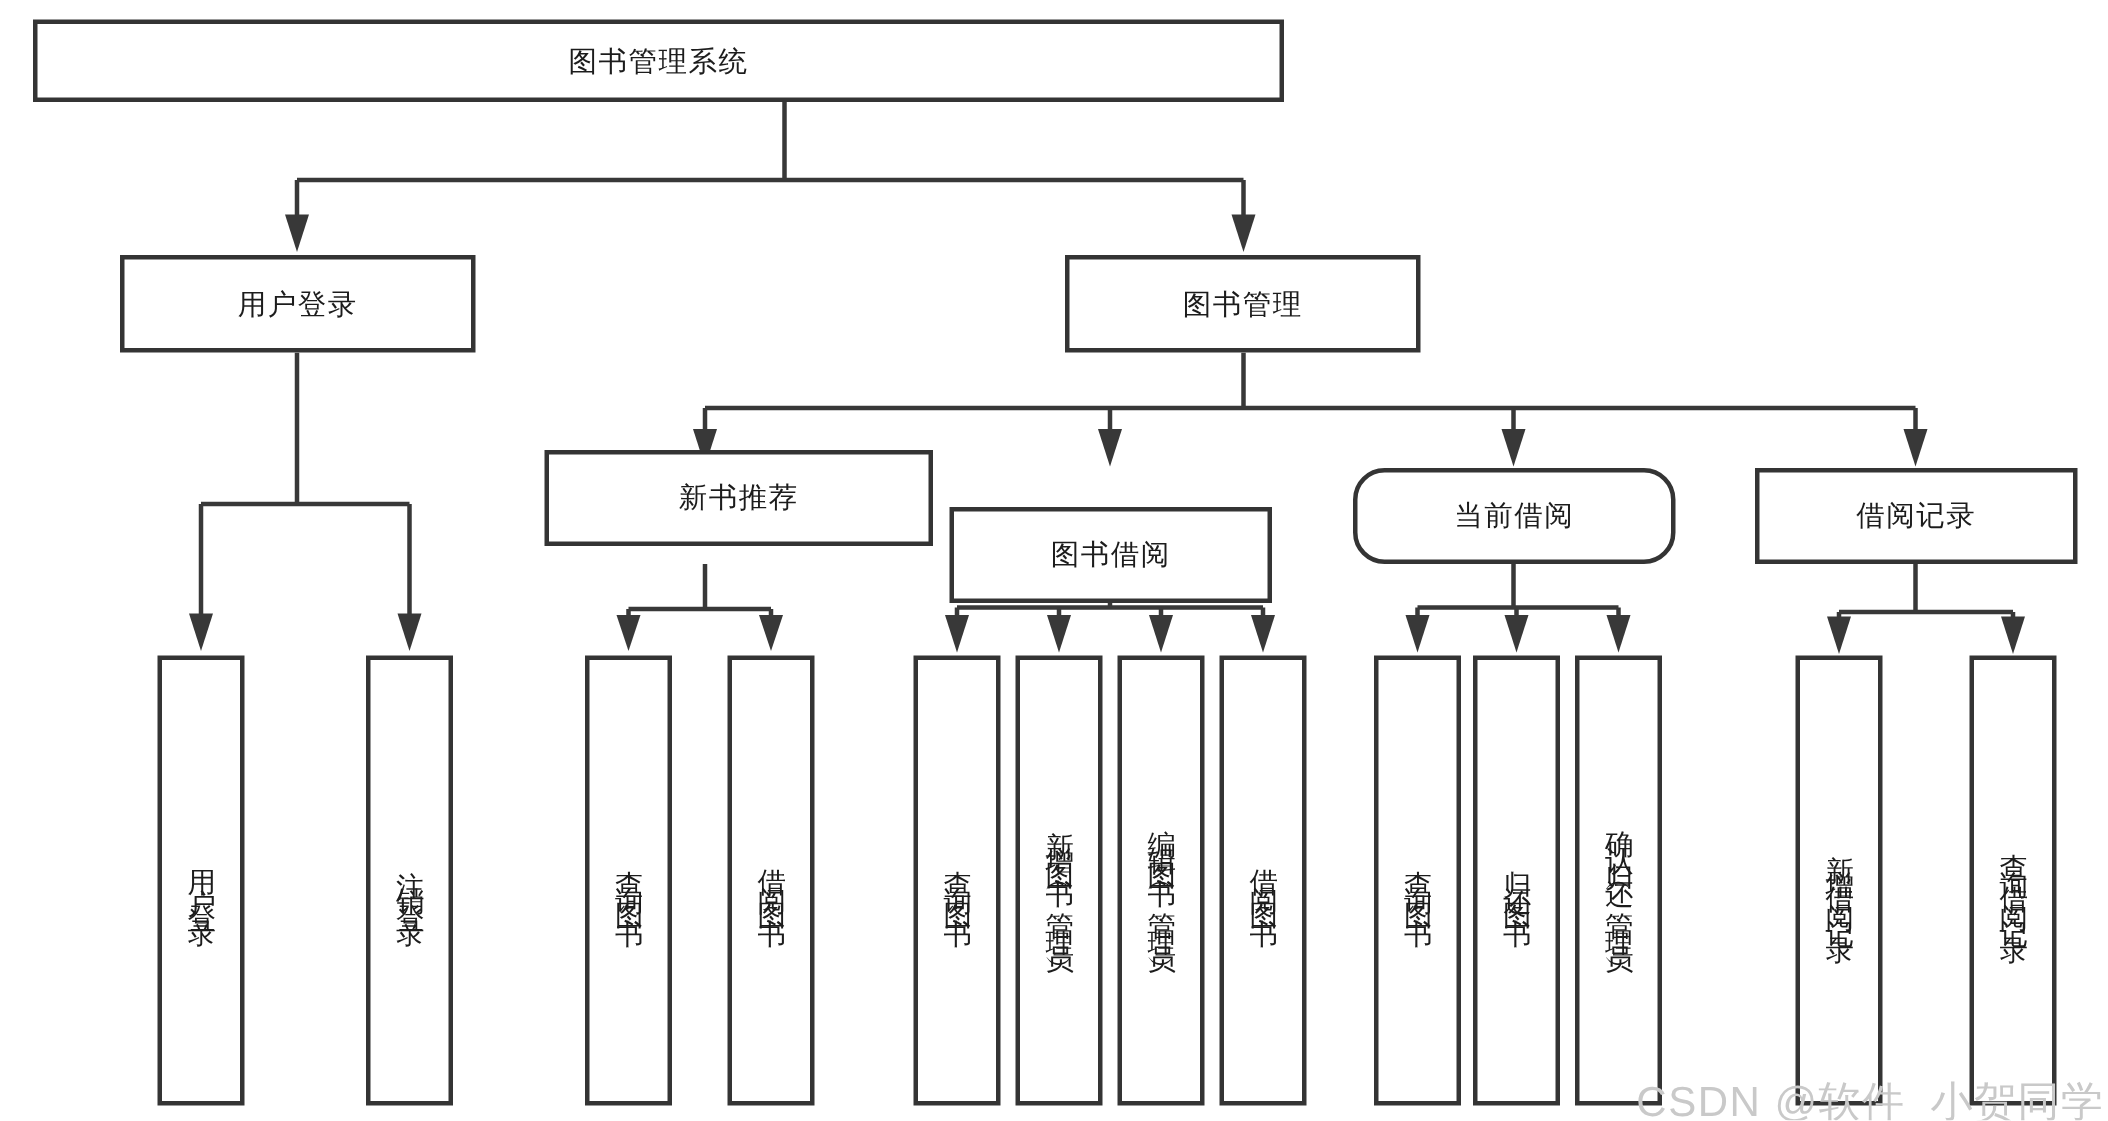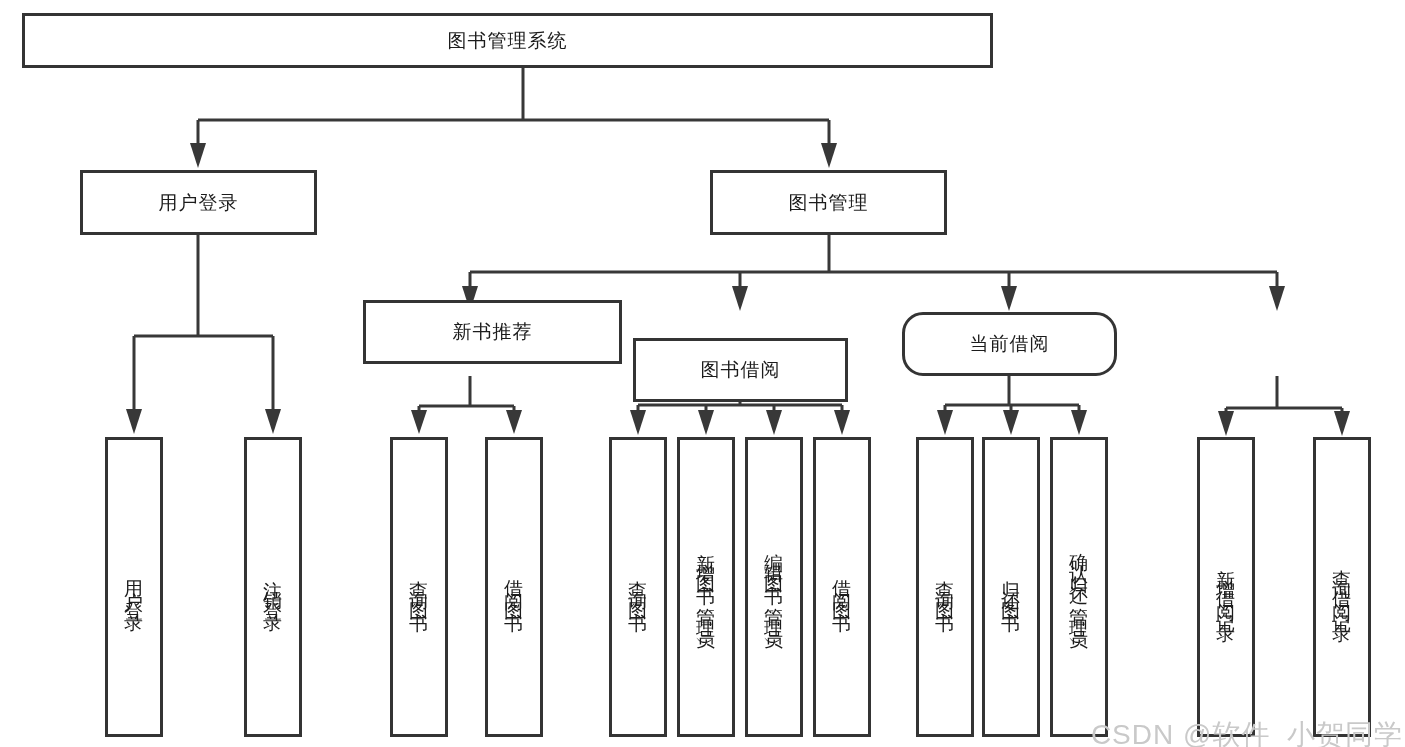--- a/index.html
+++ b/index.html
@@ -85,39 +85,42 @@
       <polygon points="766,410 782,410 774,435"></polygon>
       <polygon points="834,410 850,410 842,435"></polygon>
       <polygon points="937,410 953,410 945,435"></polygon>
       <polygon points="1003,410 1019,410 1011,435"></polygon>
       <polygon points="1071,410 1087,410 1079,435"></polygon>
       <polygon points="1218,411 1234,411 1226,436"></polygon>
       <polygon points="1334,411 1350,411 1342,436"></polygon>
     </g>
   </svg>
 
-  <div class="node h" style="left:22px; top:13px; width:971px; height:55px;">
+  <div class="node h" style="left:22px; top:13px; width:834px; height:55px;">
     <span>图书管理系统</span>
   </div>
 
   <div class="node h" style="left:80px; top:170px; width:237px; height:65px;">
     <span>用户登录</span>
   </div>
   <div class="node h" style="left:710px; top:170px; width:237px; height:65px;text-align:center;">
     <span>图书管理</span>
   </div>
 
   <div class="node h" style="left:363px; top:300px; width:259px; height:64px;">
     <span>新书推荐</span>
   </div>
   <div class="node h" style="left:633px; top:312px; width:215px; height:64px;margin-top:26px;">
     <span>图书借阅</span>
   </div>
   <div class="node h" style="left:902px; top:312px; width:215px; height:64px;border-radius:21px;">
     <span>当前借阅</span>
+  </div>
+  <div class="node h" style="left:1170px; top:312px; width:215px; height:64px;">
+    <span>借阅记录</span>
   </div>
 
   <div class="node v" style="left:105px; top:437px; width:58px; height:300px;">
     <span class="vtext">用户登录</span>
   </div>
   <div class="node v" style="left:244px; top:437px; width:58px; height:300px;">
     <span class="vtext">注销登录</span>
   </div>
 
   <div class="node v" style="left:390px; top:437px; width:58px; height:300px;">

